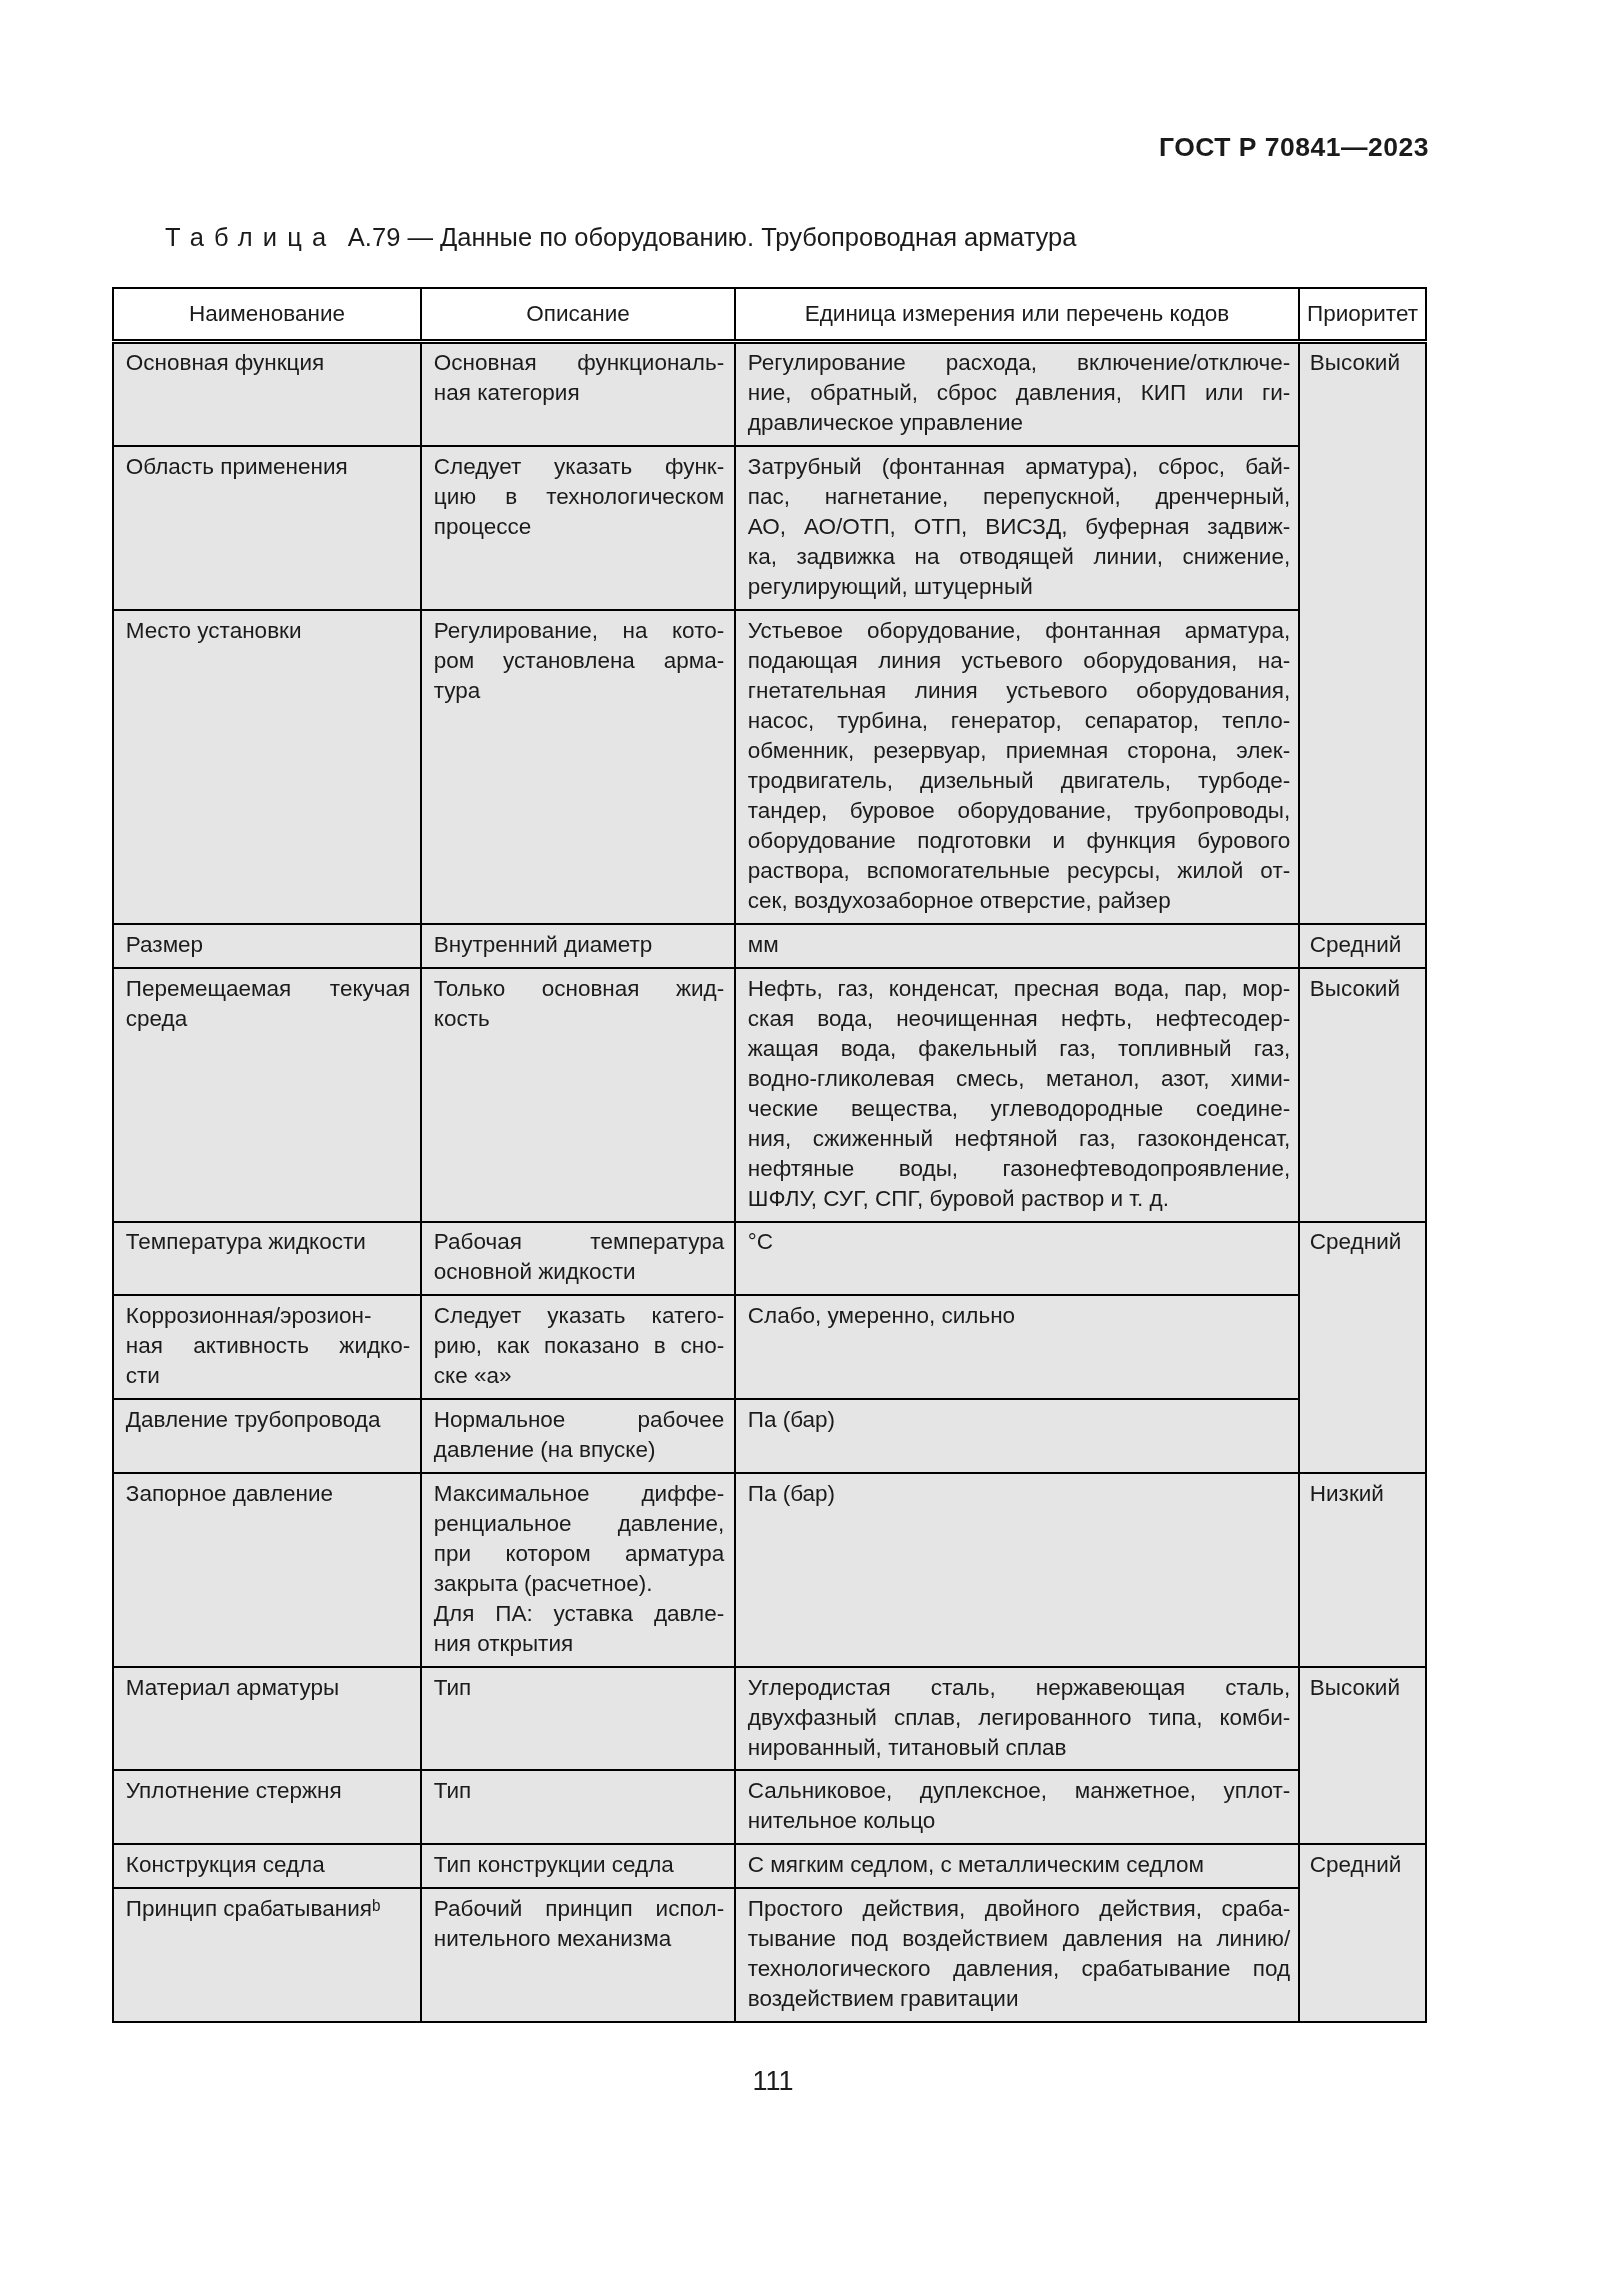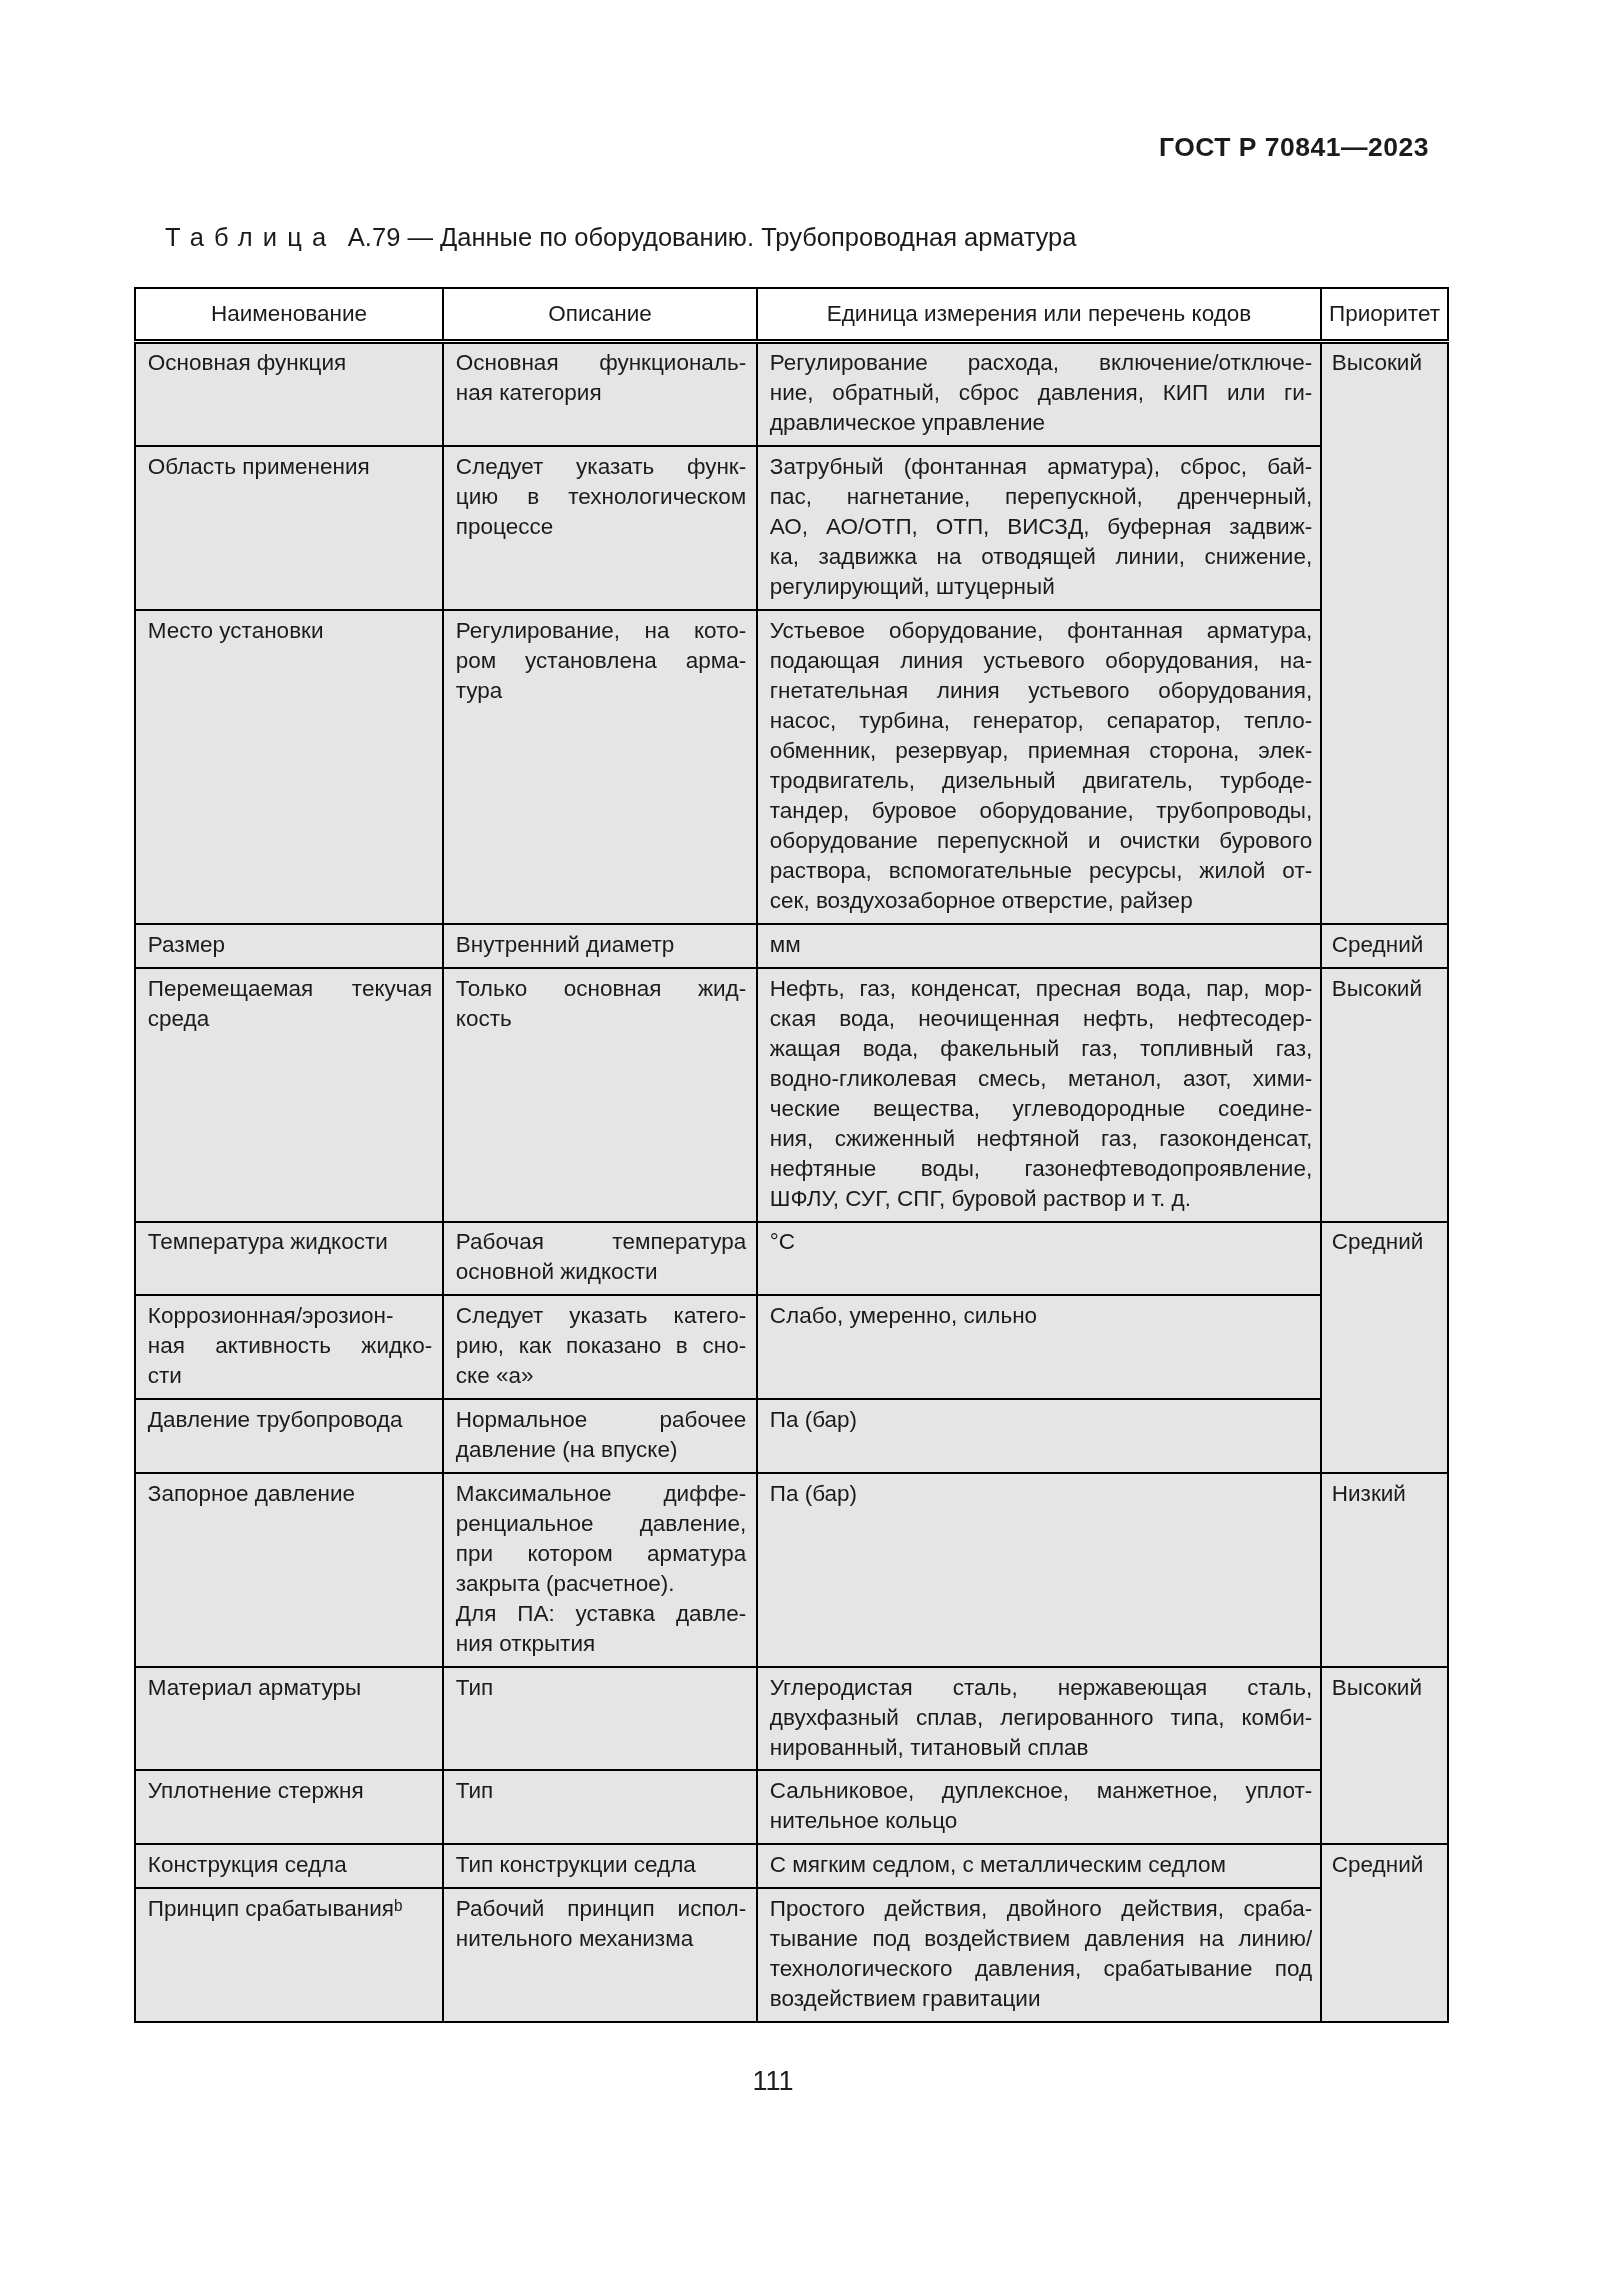--- a/index.html
+++ b/index.html
@@ -36,21 +36,21 @@
   }
   .table-title .spaced {
     letter-spacing: 0.40em;
     margin-right: 0.45em;
     margin-left: 48px;
   }
 
   table.data-table {
     position: absolute;
     top: 287px;
-    left: 134px;
+    left: 112px;
     width: 1312px;
     border-collapse: collapse;
     table-layout: fixed;
     border: 2.9px solid #000;
     font-size: 22.5px;
     line-height: 30px;
   }
 
   col.c1 { width: 308px; }
   col.c2 { width: 314px; }
@@ -161,21 +161,21 @@
           <div class="tl">тура</div>
         </td>
       <td class="col-codes">
           <div class="tl just">Устьевое оборудование, фонтанная арматура,</div>
           <div class="tl just">подающая линия устьевого оборудования, на-</div>
           <div class="tl just">гнетательная линия устьевого оборудования,</div>
           <div class="tl just">насос, турбина, генератор, сепаратор, тепло-</div>
           <div class="tl just">обменник, резервуар, приемная сторона, элек-</div>
           <div class="tl just">тродвигатель, дизельный двигатель, турбоде-</div>
           <div class="tl just">тандер, буровое оборудование, трубопроводы,</div>
-          <div class="tl just">оборудование перепускной и очистки бурового</div>
+          <div class="tl just">оборудование подготовки и функция бурового</div>
           <div class="tl just">раствора, вспомогательные ресурсы, жилой от-</div>
           <div class="tl">сек, воздухозаборное отверстие, райзер</div>
         </td>
     </tr>
     <tr>
       <td class="col-name">
           <div class="tl">Размер</div>
         </td>
       <td class="col-desc">
           <div class="tl">Внутренний диаметр</div>

